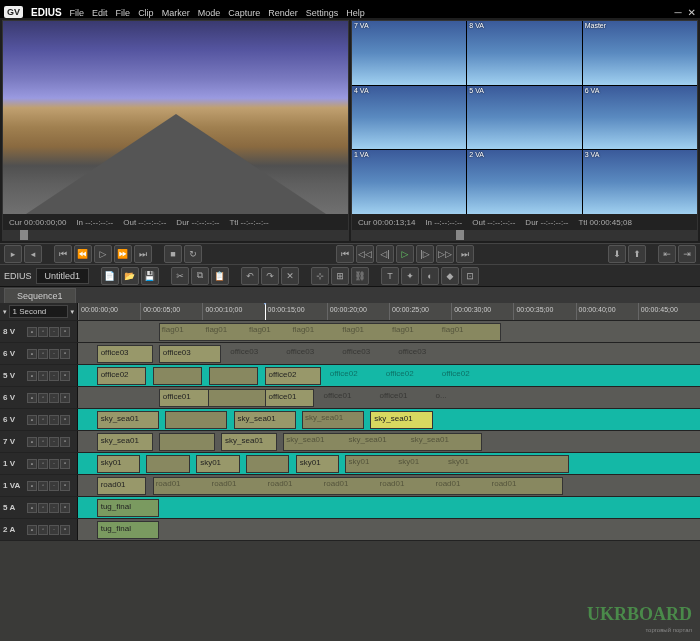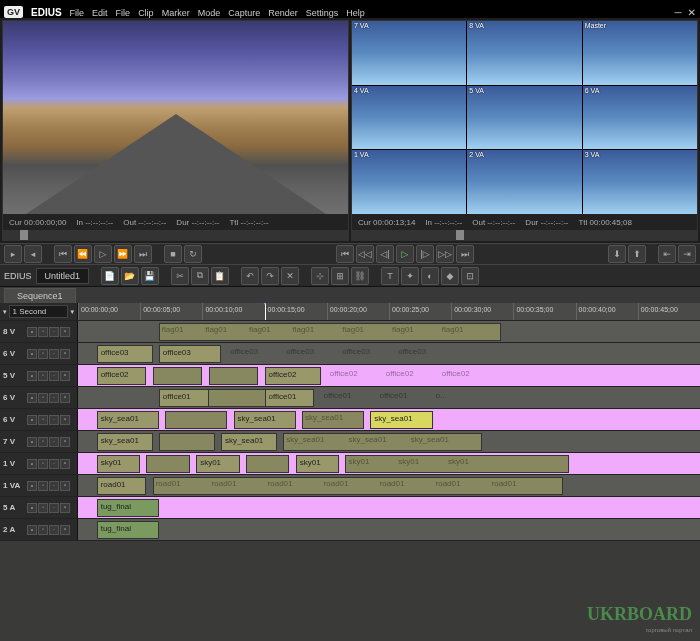--- a/index.html
+++ b/index.html
@@ -273,21 +273,21 @@
     border: 1px solid #555;
     font-size: 6px;
     text-align: center;
   }
   .track-lane {
     flex: 1;
     background: #5a5a56;
     position: relative;
     overflow: hidden;
   }
-  .track-lane.alt { background: #f0abfc; }
+  .track-lane.alt { background: #14b8a6; }
   .clip {
     position: absolute;
     top: 2px;
     height: 18px;
     border: 1px solid #333;
     font-size: 8px;
     padding: 2px 3px;
     overflow: hidden;
     white-space: nowrap;
     color: #222;

